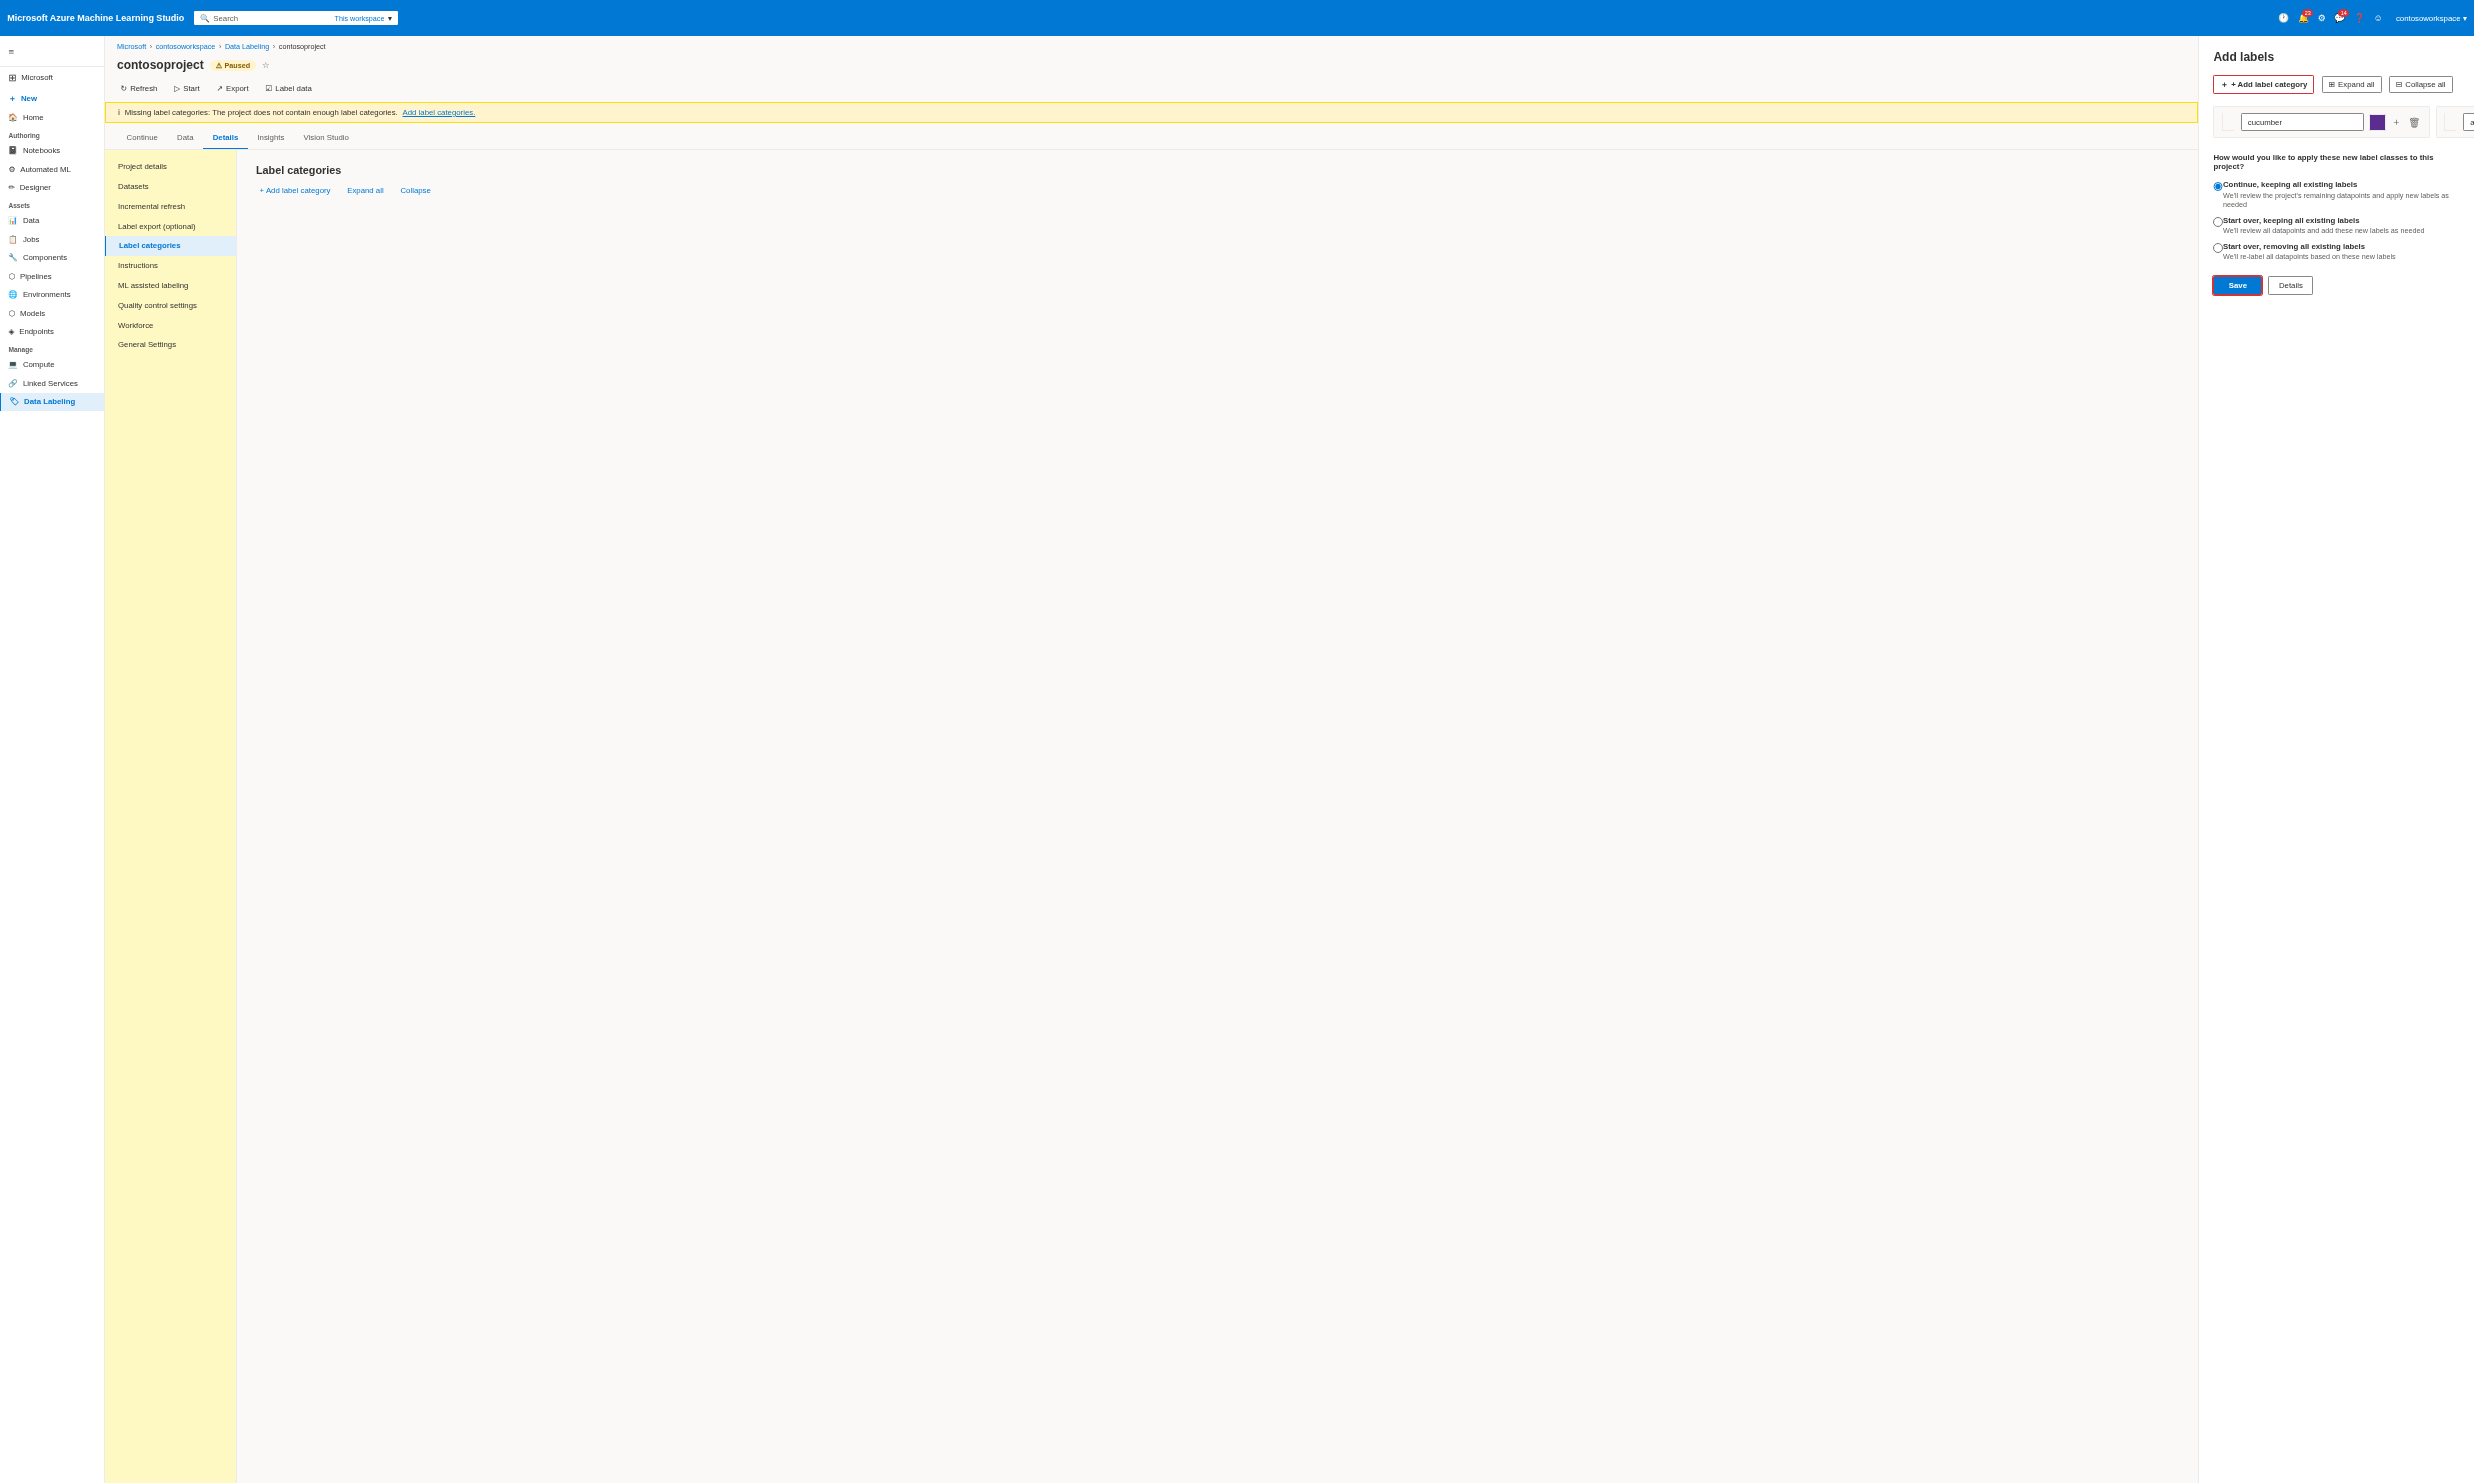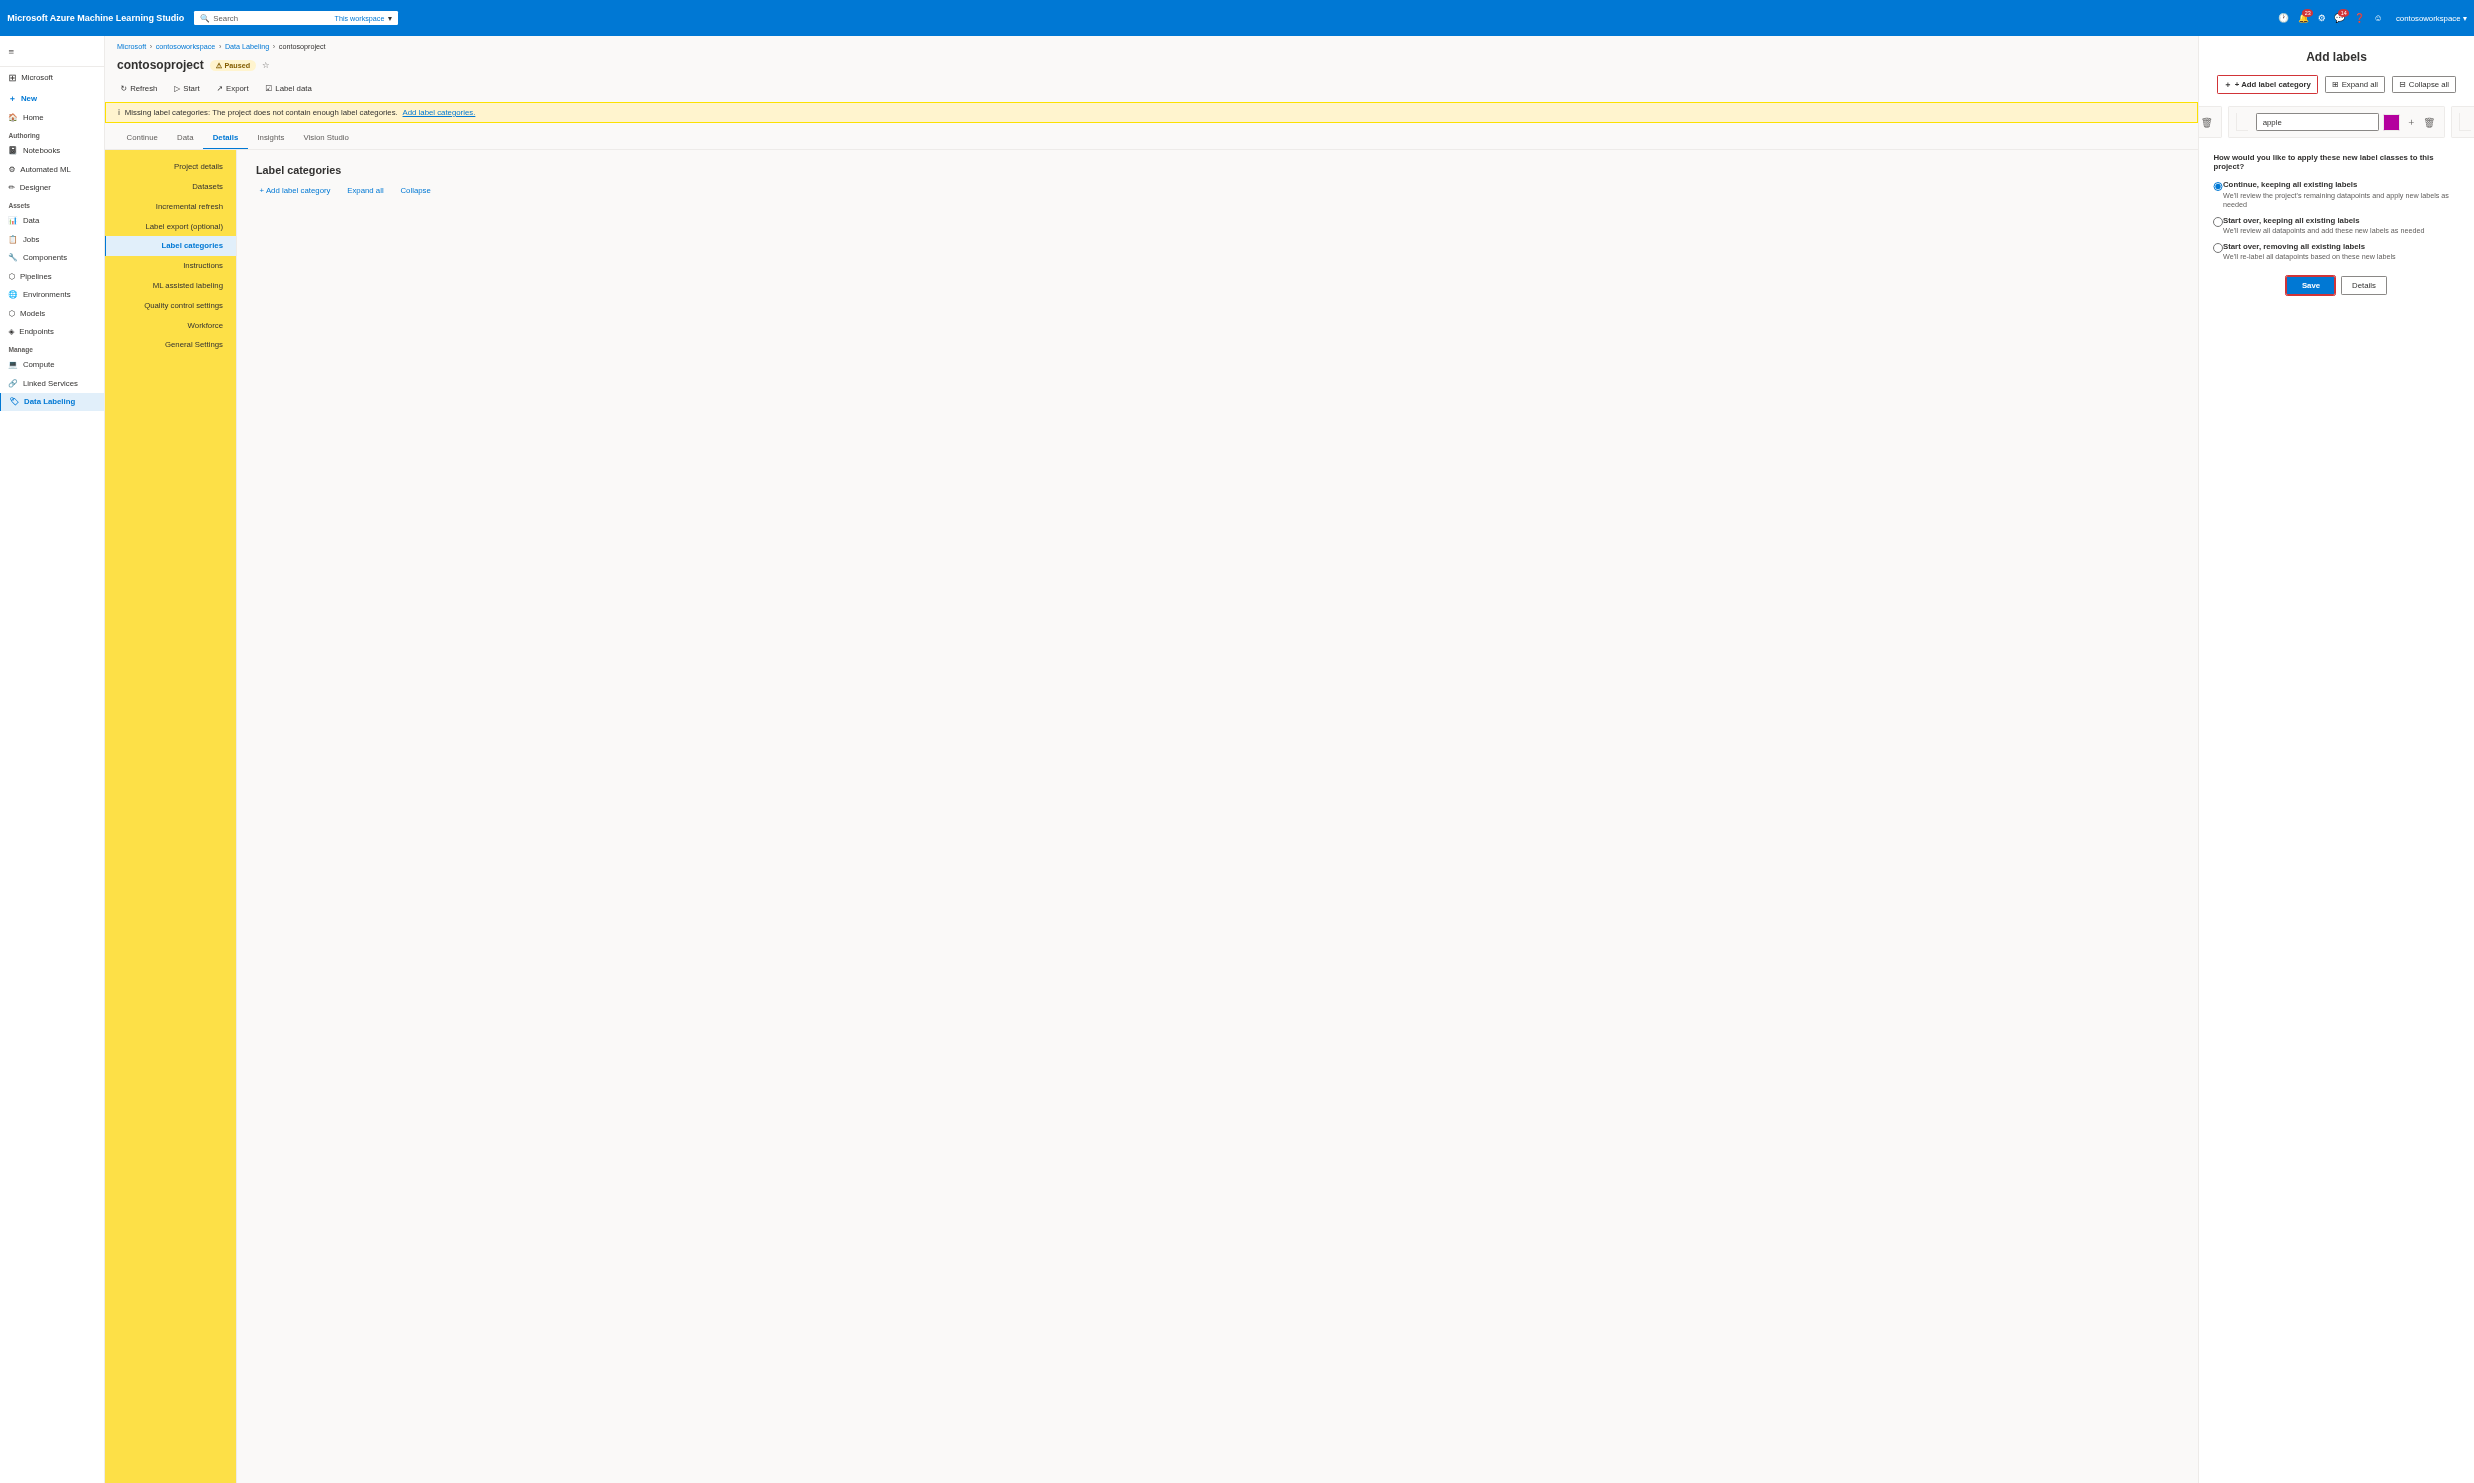--- a/index.html
+++ b/index.html
@@ -254,26 +254,25 @@
     }
 
     
     .details-layout {
       display: flex;
       flex: 1;
       overflow: hidden;
     }
     .details-nav {
       width: 132px;
-      background: #fde047;
+      background: #fef9c3;
       padding: 7.2px 0;
       border-right: 0.6px solid #edebe9;
       overflow-y: auto;
       flex-shrink: 0;
-      text-align: right;
     }
     .details-nav-item {
       padding: 5.4px 13px;
       font-size: 7.8px;
       color: #323130;
       cursor: pointer;
     }
     .details-nav-item.active {
       background: #e1effa;
       color: #0078d4;
@@ -314,21 +313,20 @@
     
     .right-panel {
       width: 276px;
       background: #fff;
       border-left: 0.6px solid #edebe9;
       display: flex;
       flex-direction: column;
       padding: 14.4px;
       overflow-y: auto;
       flex-shrink: 0;
-      align-items: center;
     }
     .panel-title {
       font-size: 12px;
       font-weight: 600;
       margin-bottom: 10.8px;
       color: #323130;
     }
     .panel-toolbar {
       display: flex;
       align-items: center;

